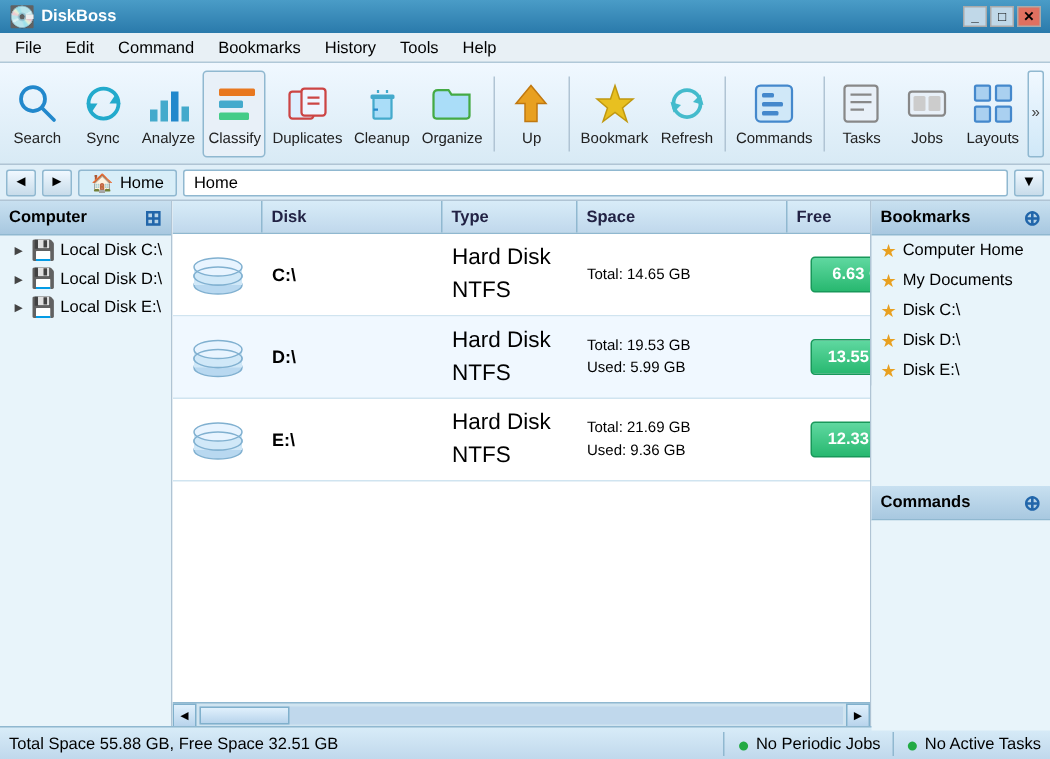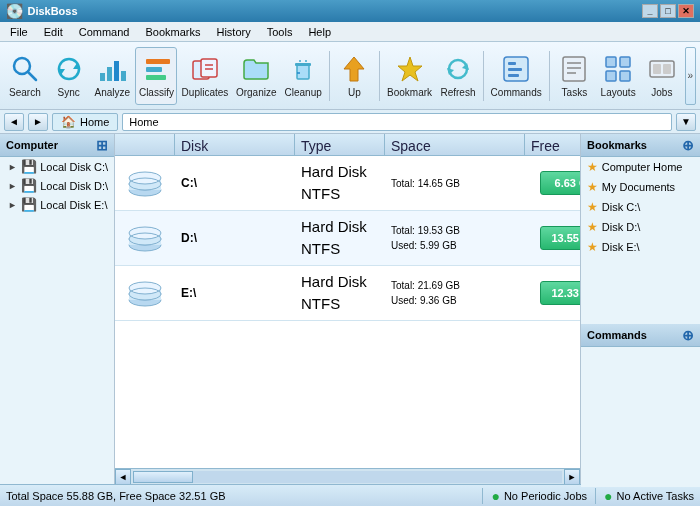--- a/index.html
+++ b/index.html
@@ -157,22 +157,22 @@
     }
     #disk-table-header {
       display: grid;
       grid-template-columns: 60px 120px 90px 140px 100px 100px;
       background: linear-gradient(to bottom, #d8ecf8, #c0d8ec);
       border-bottom: 1px solid #90b8d0;
       height: 22px;
     }
     .col-header {
       padding: 4px 6px;
-      font-size: 14px;
-      font-weight: normal;
+      font-size: 11px;
+      font-weight: bold;
       border-right: 1px solid #90b8d0;
       display: flex; align-items: center;
       color: #224;
     }
     #disk-rows {
       flex: 1;
       overflow-y: auto;
       background: white;
     }
     .disk-row {
@@ -375,37 +375,37 @@
           <rect x="12" y="6" width="16" height="18" rx="2" fill="#eef4ff" stroke="#cc4444" stroke-width="1.5"></rect>
           <line x1="16" y1="12" x2="24" y2="12" stroke="#cc4444" stroke-width="1.5"></line>
           <line x1="16" y1="16" x2="24" y2="16" stroke="#cc4444" stroke-width="1.5"></line>
         </svg>
     </div>
     <span class="toolbar-label">Duplicates</span>
   </div>
   <div class="toolbar-btn">
     <div class="toolbar-icon">
       <svg width="32" height="32" viewBox="0 0 32 32">
-          <path d="M4 10 Q4 7 7 7 L14 7 L16 10 L28 10 Q28 10 28 12 L28 24 Q28 26 26 26 L6 26 Q4 26 4 24 Z" fill="#aaddf8" stroke="#44aa44" stroke-width="1.5"></path>
-        </svg>
-    </div>
-    <span class="toolbar-label">Organize</span>
-  </div>
-  <div class="toolbar-btn">
-    <div class="toolbar-icon">
-      <svg width="32" height="32" viewBox="0 0 32 32">
           <rect x="10" y="12" width="12" height="14" rx="1" fill="#aaddf8" stroke="#44aacc" stroke-width="1.5"></rect>
           <rect x="8" y="10" width="16" height="3" rx="1" fill="#44aacc"></rect>
           <line x1="13" y1="9" x2="13" y2="7" stroke="#44aacc" stroke-width="1.5"></line>
           <line x1="19" y1="9" x2="19" y2="7" stroke="#44aacc" stroke-width="1.5"></line>
           <line x1="10" y1="20" x2="13" y2="20" stroke="#2288cc" stroke-width="1.5"></line>
         </svg>
     </div>
     <span class="toolbar-label">Cleanup</span>
   </div>
+  <div class="toolbar-btn">
+    <div class="toolbar-icon">
+      <svg width="32" height="32" viewBox="0 0 32 32">
+          <path d="M4 10 Q4 7 7 7 L14 7 L16 10 L28 10 Q28 10 28 12 L28 24 Q28 26 26 26 L6 26 Q4 26 4 24 Z" fill="#aaddf8" stroke="#44aa44" stroke-width="1.5"></path>
+        </svg>
+    </div>
+    <span class="toolbar-label">Organize</span>
+  </div>
   <div class="toolbar-separator"></div>
   <div class="toolbar-btn">
     <div class="toolbar-icon">
       <svg width="32" height="32" viewBox="0 0 32 32">
           <polygon points="16,4 26,16 20,16 20,28 12,28 12,16 6,16" fill="#e8a020" stroke="#c07810" stroke-width="1"></polygon>
         </svg>
     </div>
     <span class="toolbar-label">Up</span>
   </div>
   <div class="toolbar-separator"></div>
@@ -448,37 +448,37 @@
           <line x1="9" y1="10" x2="23" y2="10" stroke="#888" stroke-width="1.5"></line>
           <line x1="9" y1="15" x2="23" y2="15" stroke="#888" stroke-width="1.5"></line>
           <line x1="9" y1="20" x2="18" y2="20" stroke="#888" stroke-width="1.5"></line>
         </svg>
     </div>
     <span class="toolbar-label">Tasks</span>
   </div>
   <div class="toolbar-btn">
     <div class="toolbar-icon">
       <svg width="32" height="32" viewBox="0 0 32 32">
+          <rect x="4" y="8" width="24" height="16" rx="2" fill="#e8f0f8" stroke="#888" stroke-width="1.5"></rect>
+          <rect x="7" y="11" width="8" height="10" rx="1" fill="#ccc"></rect>
+          <rect x="17" y="11" width="8" height="10" rx="1" fill="#ccc"></rect>
+        </svg>
+    </div>
+    <span class="toolbar-label">Jobs</span>
+  </div>
+  <div class="toolbar-btn">
+    <div class="toolbar-icon">
+      <svg width="32" height="32" viewBox="0 0 32 32">
           <rect x="4" y="4" width="10" height="10" rx="1" fill="#aad0f0" stroke="#4488cc" stroke-width="1.5"></rect>
           <rect x="18" y="4" width="10" height="10" rx="1" fill="#aad0f0" stroke="#4488cc" stroke-width="1.5"></rect>
           <rect x="4" y="18" width="10" height="10" rx="1" fill="#aad0f0" stroke="#4488cc" stroke-width="1.5"></rect>
           <rect x="18" y="18" width="10" height="10" rx="1" fill="#aad0f0" stroke="#4488cc" stroke-width="1.5"></rect>
         </svg>
     </div>
     <span class="toolbar-label">Layouts</span>
-  </div>
-  <div class="toolbar-btn">
-    <div class="toolbar-icon">
-      <svg width="32" height="32" viewBox="0 0 32 32">
-          <rect x="4" y="8" width="24" height="16" rx="2" fill="#e8f0f8" stroke="#888" stroke-width="1.5"></rect>
-          <rect x="7" y="11" width="8" height="10" rx="1" fill="#ccc"></rect>
-          <rect x="17" y="11" width="8" height="10" rx="1" fill="#ccc"></rect>
-        </svg>
-    </div>
-    <span class="toolbar-label">Jobs</span>
   </div>
   <div class="toolbar-overflow">»</div>
 </div>
 
 <div id="addressbar">
   <div class="nav-btn">◄</div>
   <div class="nav-btn">►</div>
   <div style="background:#d8eef8;border:1px solid #90b8d0;border-radius:2px;padding:1px 8px;height:18px;display:flex;align-items:center;gap:4px;">
     <span style="font-size:12px;">🏠</span>
     <span style="font-size:11px;">Home</span>

